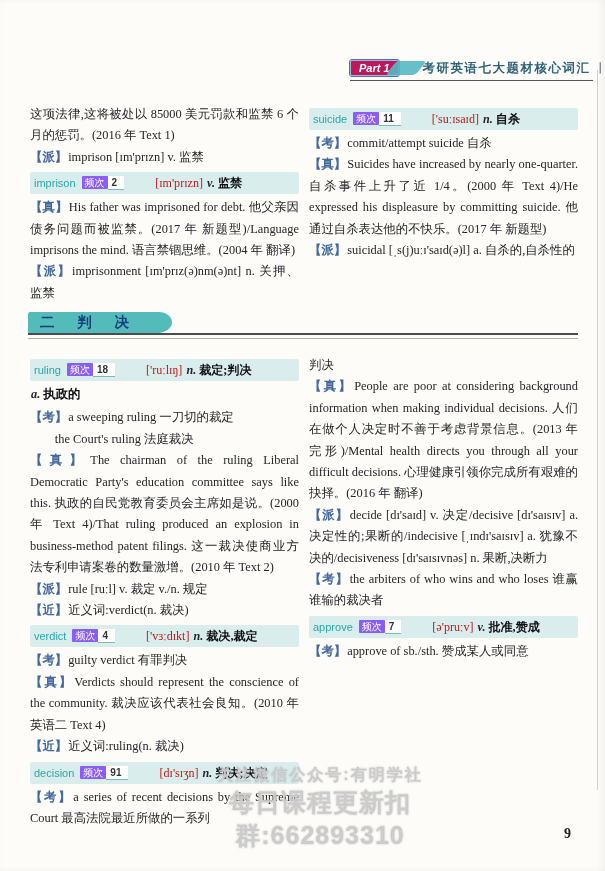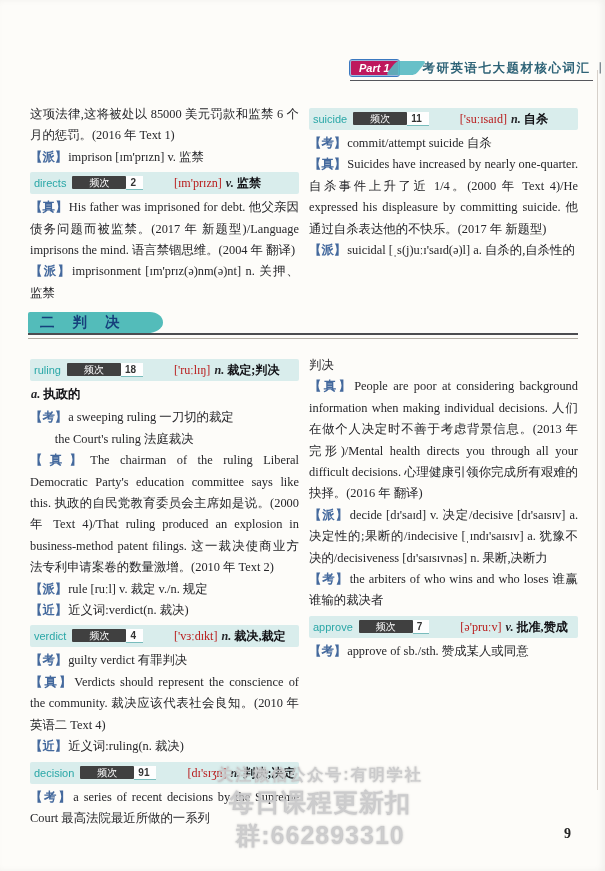--- a/index.html
+++ b/index.html
@@ -34,33 +34,33 @@
   .para{margin:0;}
   .para .tag{color:#44699d;font-weight:bold;margin-right:1px;}
   .ptext{white-space:pre-line;}
 
   .entry{
     background:#d9edec;margin:4px 0 3px 0;padding:2px 4px 2px 4px;border-radius:2px;
     font-size:12.1px;line-height:18px;text-align:left;white-space:nowrap;
   }
   .entry .word{color:#2aa7a7;font-family:"Liberation Sans",sans-serif;font-size:11px;margin-right:6px;}
   .freq{display:inline-block;font-family:"Liberation Sans",sans-serif;font-size:10px;vertical-align:1px;margin-right:5px;}
-  .freq-label{background:#404040;color:#fff;padding:1px 17px;border-radius:1px;}
+  .freq-label{background:#8b5cf6;color:#fff;padding:1px 3px;border-radius:1px;}
   .freq-num{background:#fefefe;color:#333;border-bottom:1px solid #79bcbc;padding:1px 7px 1px 4px;font-weight:bold;}
   .pron{color:#b91c1c;margin-right:4px;padding-left:26px;}
   .pos{font-weight:bold;font-style:italic;margin-right:3px;}
   .def{font-weight:bold;color:#101014;}
   .entry-extra{font-weight:bold;margin:0 0 2px 1px;}
   .entry-extra .pos{margin-right:3px;}
 
   
   .banner-row{position:absolute;left:28px;top:312px;width:550px;height:27px;}
   .banner{position:relative;display:inline-flex;align-items:center;height:21px;background:#53bcba;
     padding:0 6px 0 12px;border-radius:2px 0 0 1px;}
-  .banner-label{font-family:Liberation Sans, sans-serif;font-weight:bold;color:#16407c;
+  .banner-label{font-family:Liberation Mono, monospace;font-weight:bold;color:#16407c;
     font-size:14.5px;letter-spacing:7px;white-space:nowrap;}
   .banner-tail{position:absolute;right:-30px;top:0;width:31px;height:21px;background:#53bcba;
     border-radius:0 85% 100% 0 / 0 100% 100% 0;}
   .rule1{position:absolute;left:0;top:21px;width:550px;height:2px;background:#4c4c50;}
   .rule2{position:absolute;left:0;top:26px;width:550px;height:1px;background:#b3ada4;}
 
   
   .watermark{
     position:absolute;left:150px;top:765px;width:340px;text-align:center;
     font-family:"Liberation Sans",sans-serif;font-weight:bold;
@@ -79,21 +79,21 @@
 
   <div class="header">
     <span class="part-badge">Part 1</span><span class="part-swoosh"></span><span class="header-title">考研英语七大题材核心词汇</span><span class="header-tick">丨</span>
   </div>
   <div class="header-underline"></div>
 
   <div class="cols top-cols">
     <div class="col" id="top_left">
         <div class="para"><span class="ptext">这项法律,这将被处以 85000 美元罚款和监禁 6 个月的惩罚。(2016 年 Text 1)</span></div>
         <div class="para"><span class="tag">【派】</span><span class="ptext">imprison [ɪm'prɪzn] v. 监禁</span></div>
-        <div class="entry"><span class="word">directs</span><span class="freq"><span class="freq-label">频次</span><span class="freq-num">2</span></span><span class="pron">[ɪm'prɪzn]</span><span class="pos">v.</span><span class="def">监禁</span></div>
+        <div class="entry"><span class="word">imprison</span><span class="freq"><span class="freq-label">频次</span><span class="freq-num">2</span></span><span class="pron">[ɪm'prɪzn]</span><span class="pos">v.</span><span class="def">监禁</span></div>
         <div class="para"><span class="tag">【真】</span><span class="ptext">His father was imprisoned for debt. 他父亲因债务问题而被监禁。(2017 年 新题型)/Language imprisons the mind. 语言禁锢思维。(2004 年 翻译)</span></div>
         <div class="para"><span class="tag">【派】</span><span class="ptext">imprisonment [ɪm'prɪz(ə)nm(ə)nt] n. 关押、监禁</span></div>
       </div>
     <div class="col" id="top_right">
         <div class="entry"><span class="word">suicide</span><span class="freq"><span class="freq-label">频次</span><span class="freq-num">11</span></span><span class="pron">['suːɪsaɪd]</span><span class="pos">n.</span><span class="def">自杀</span></div>
         <div class="para"><span class="tag">【考】</span><span class="ptext">commit/attempt suicide 自杀</span></div>
         <div class="para"><span class="tag">【真】</span><span class="ptext">Suicides have increased by nearly one-quarter. 自杀事件上升了近 1/4。(2000 年 Text 4)/He expressed his displeasure by committing suicide. 他通过自杀表达他的不快乐。(2017 年 新题型)</span></div>
         <div class="para"><span class="tag">【派】</span><span class="ptext">suicidal [ˌs(j)uːɪ'saɪd(ə)l] a. 自杀的,自杀性的</span></div>
       </div>
   </div>

